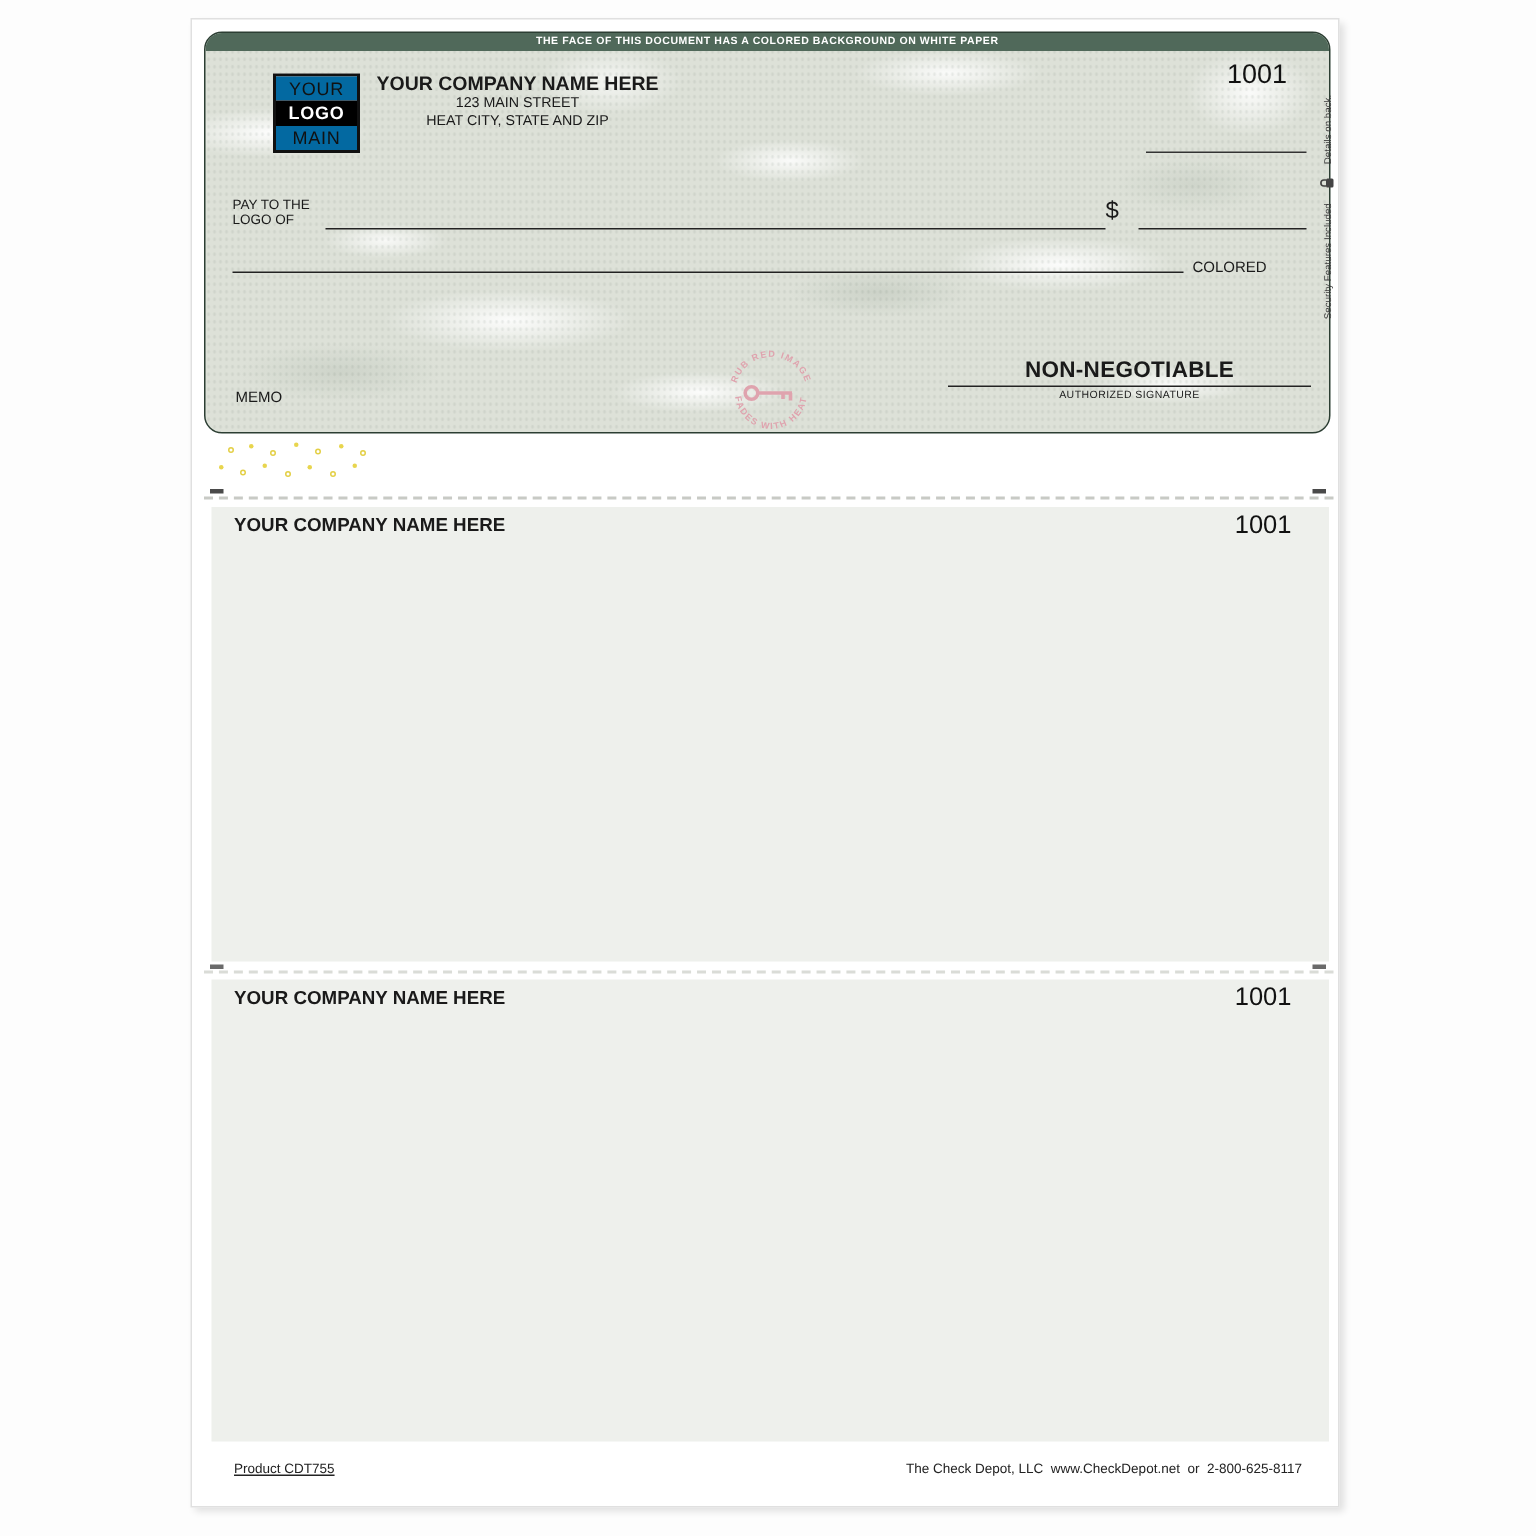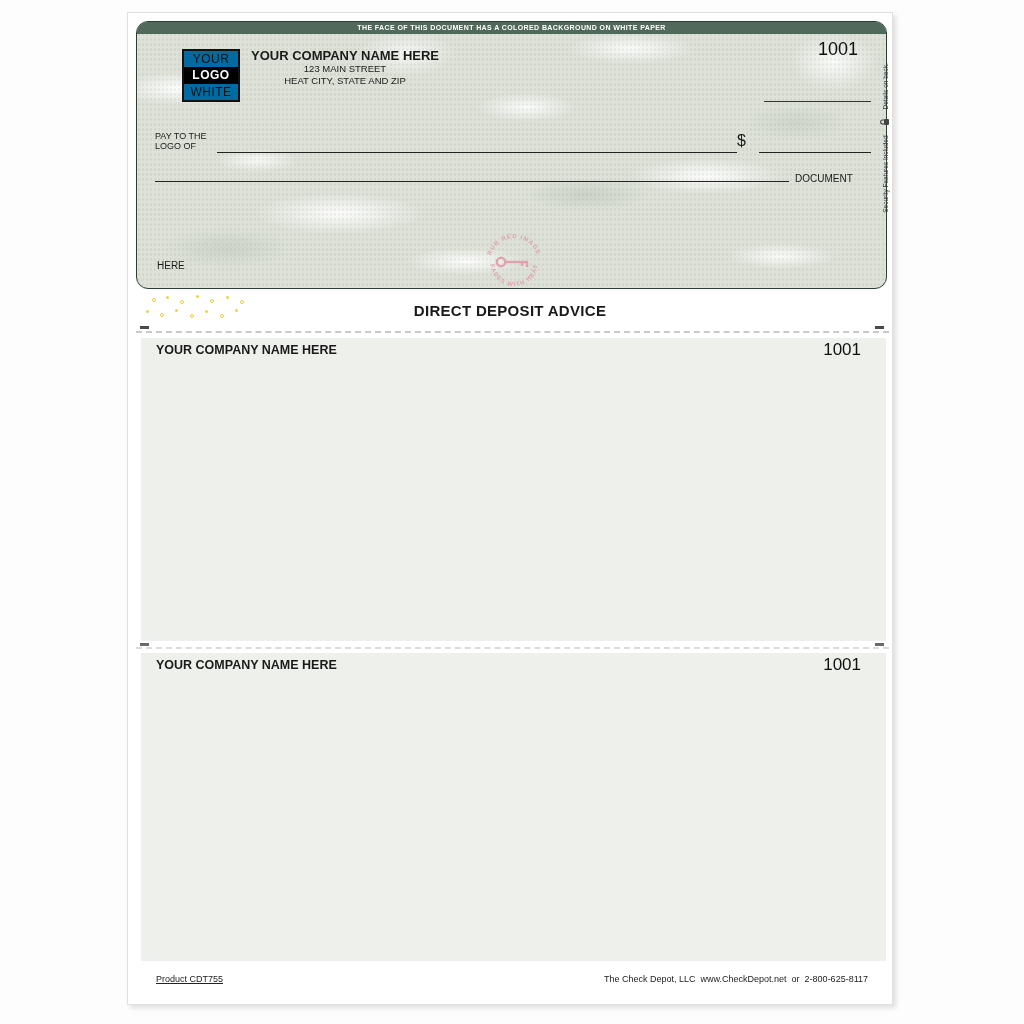--- a/index.html
+++ b/index.html
@@ -104,62 +104,67 @@
 <div class="sheet">
 
   <div class="check">
     <div class="banner">
       <span>THE FACE OF THIS DOCUMENT HAS A COLORED BACKGROUND ON WHITE PAPER</span>
     </div>
 
     <div class="logo-box">
       <div class="logo-row">YOUR</div>
       <div class="logo-row inv">LOGO</div>
-      <div class="logo-row">WHITE</div>
+      <div class="logo-row">MAIN</div>
     </div>
 
     <div class="company">
       <div class="co-name">YOUR COMPANY NAME HERE</div>
       <div class="co-line">123 MAIN STREET</div>
       <div class="co-line">HEAT CITY, STATE AND ZIP</div>
     </div>
 
     <div class="checkno">1001</div>
     <div class="date-line"></div>
 
     <div class="payto">
       <div>PAY TO THE</div>
       <div>LOGO OF</div>
     </div>
     <div class="payee-line"></div>
     <div class="dollar">$</div>
     <div class="amount-line"></div>
     <div class="written-line"></div>
-    <div class="dollars">DOCUMENT</div>
-    <div class="memo">HERE</div>
+    <div class="dollars">COLORED</div>
+    <div class="memo">MEMO</div>
 
     <svg class="watermark" width="76" height="60" viewBox="0 0 76 60">
       <defs>
         <path id="arcTop" d="M 14 30 A 24 24 0 0 1 62 30" fill="none"></path>
         <path id="arcBot" d="M 14 30 A 24 24 0 0 0 62 30" fill="none"></path>
       </defs>
       <text font-size="6" letter-spacing="1" fill="#dfa3ae" font-weight="bold">
         <textPath href="#arcTop" startOffset="50%" text-anchor="middle">RUB RED IMAGE</textPath>
       </text>
       <text font-size="6" letter-spacing="1" fill="#dfa3ae" font-weight="bold">
         <textPath href="#arcBot" startOffset="50%" text-anchor="middle">FADES WITH HEAT</textPath>
       </text>
       <g stroke="#dfa3ae" stroke-width="2.4" fill="none">
         <circle cx="25" cy="30" r="4.2"></circle>
         <line x1="29" y1="30" x2="52" y2="30"></line>
         <line x1="46" y1="30" x2="46" y2="34"></line>
         <line x1="51" y1="30" x2="51" y2="35"></line>
       </g>
     </svg>
 
+    <div class="nonneg-block">
+      <div class="nonneg">NON-NEGOTIABLE</div>
+      <div class="sigline"></div>
+      <div class="authsig">AUTHORIZED SIGNATURE</div>
+    </div>
   </div>
 
   <div class="security-strip">
     <span>Security Features Included</span>
     <svg width="8" height="10" viewBox="0 0 8 10">
       <path d="M2 4 V2.6 a2 2 0 0 1 4 0 V4" fill="none" stroke="#444" stroke-width="1.1"></path>
       <rect x="1" y="4" width="6" height="5" rx="1" fill="#444"></rect>
     </svg>
     <span>Details on back.</span>
   </div>
@@ -174,21 +179,20 @@
     <span class="star" style="left:94px;top:6px"></span>
     <span class="star f" style="left:0px;top:16px"></span>
     <span class="star" style="left:14px;top:19px"></span>
     <span class="star f" style="left:29px;top:15px"></span>
     <span class="star" style="left:44px;top:20px"></span>
     <span class="star f" style="left:59px;top:16px"></span>
     <span class="star" style="left:74px;top:20px"></span>
     <span class="star f" style="left:89px;top:15px"></span>
   </div>
 
-  <div class="advice-title">DIRECT DEPOSIT ADVICE</div>
 
   <div class="tear" style="left:12px;top:313px"></div>
   <div class="tear" style="left:747px;top:313px"></div>
   <div class="perf" style="top:318px"></div>
 
   <div class="stub" style="top:325px;height:303px">
     <div class="stub-company">YOUR COMPANY NAME HERE</div>
     <div class="stub-number">1001</div>
   </div>
 

